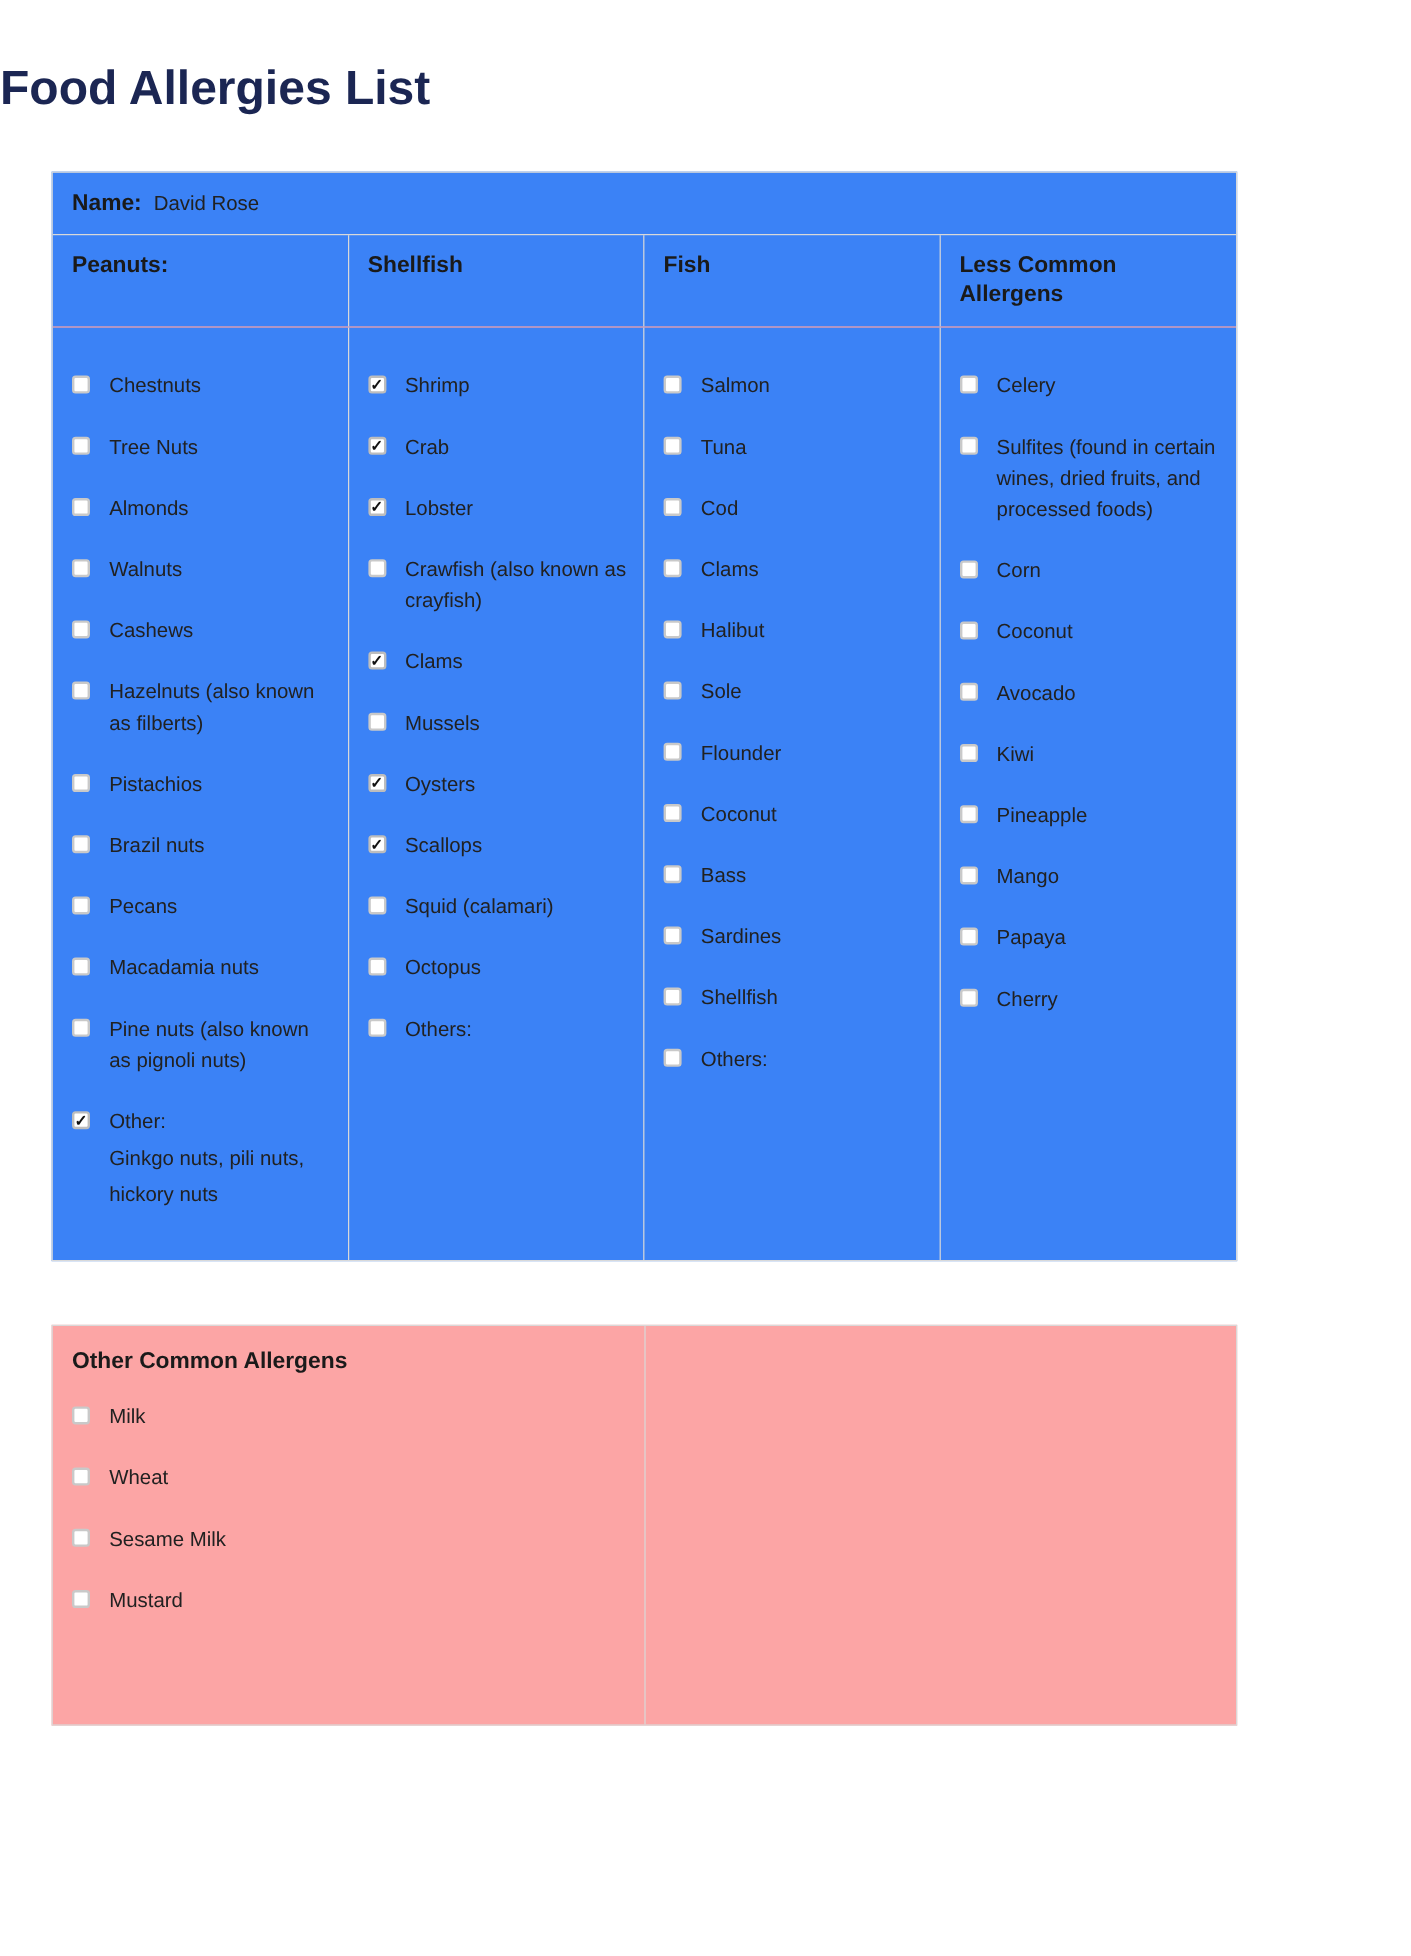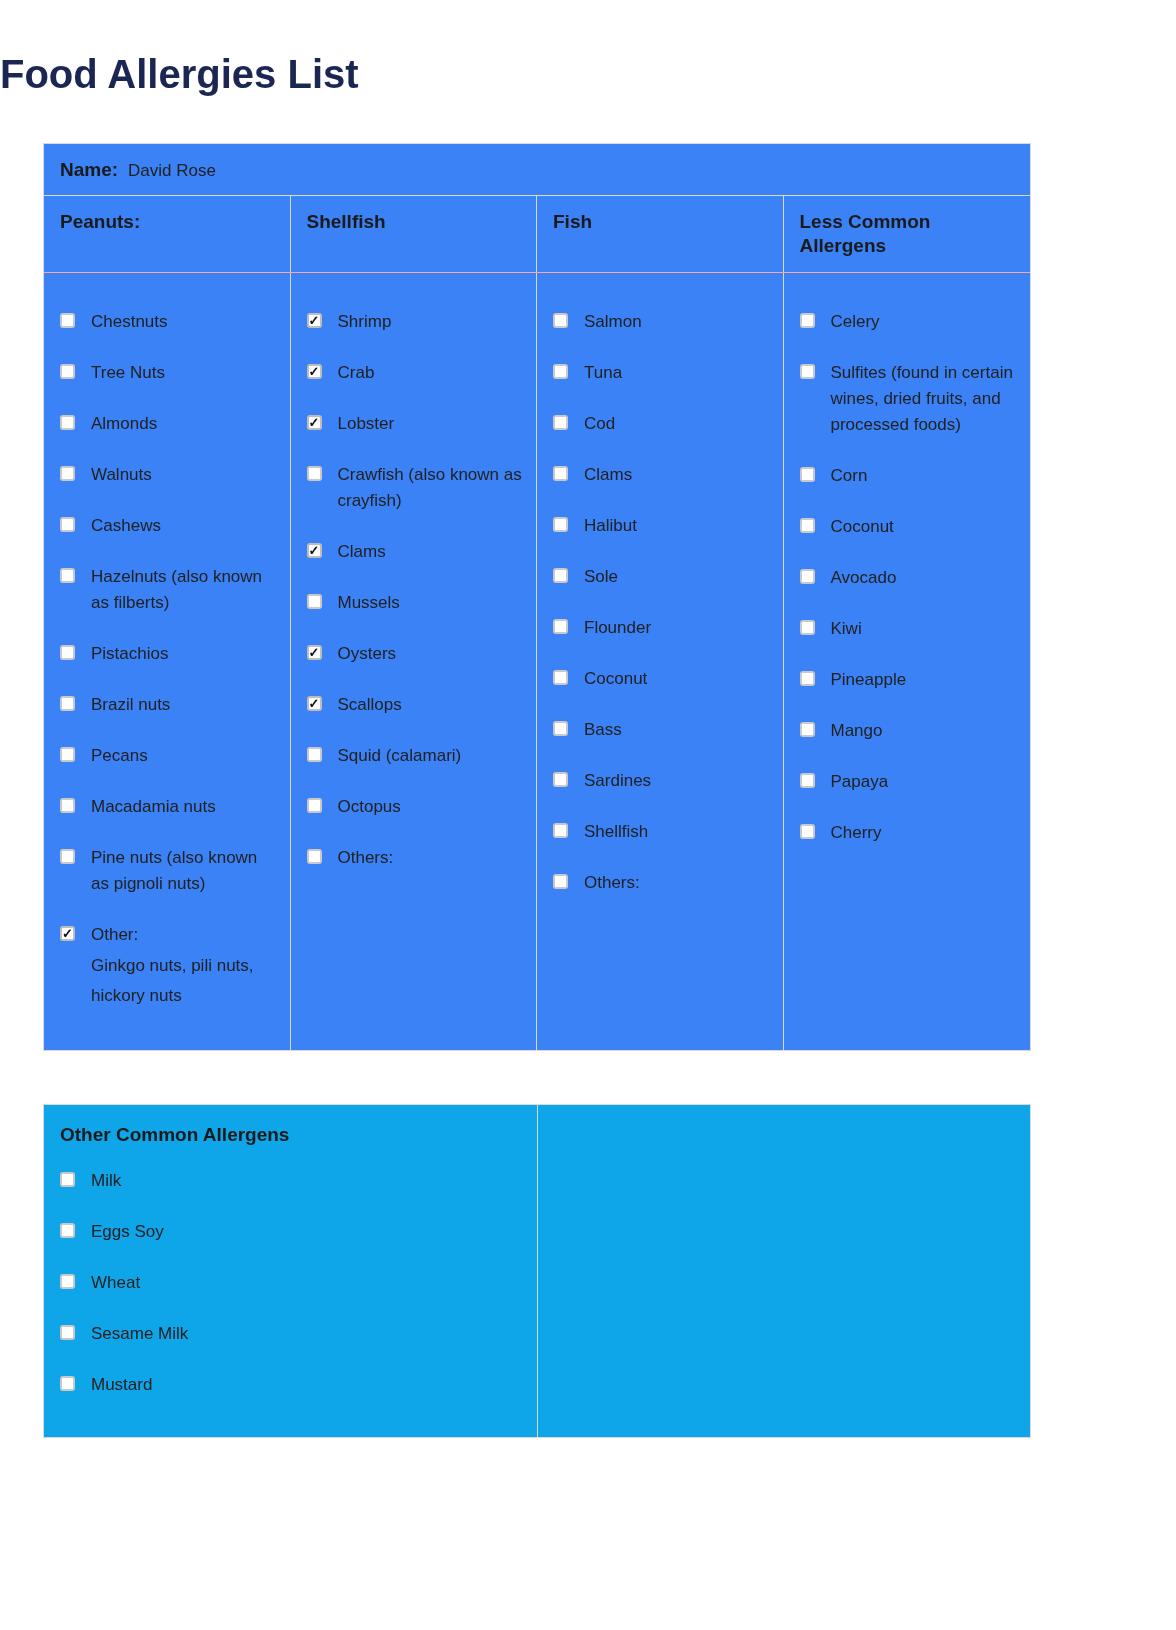--- a/index.html
+++ b/index.html
@@ -94,21 +94,21 @@
     line-height: 30px;
     margin-top: 3px;
   }
   .other-box {
     width: 988px;
     margin: 53px 0 0 43px;
     border: 1px solid #d9d9d9;
     display: grid;
     grid-template-columns: 1fr 1fr;
     min-height: 334px;
-    background: #0ea5e9;
+    background: #fca5a5;
   }
   .other-left { padding: 19px 16px 6px 16px; }
   .other-right { border-left: 1px solid #d9d9d9; }
   .other-header {
     font-weight: bold;
     font-size: 19px;
     color: #1a1a1a;
     margin-bottom: 22px;
   }
 </style>
@@ -338,24 +338,20 @@
 <div class="other-box">
   <div class="other-left">
     <div class="other-header">Other Common Allergens</div>
     <div>
         <div class="check-item">
           <span class="checkbox"></span>
           <div class="item-text"><span>Milk</span></div>
         </div>
         <div class="check-item">
           <span class="checkbox"></span>
-          <div class="item-text"><span>Eggs Soy</span></div>
-        </div>
-        <div class="check-item">
-          <span class="checkbox"></span>
           <div class="item-text"><span>Wheat</span></div>
         </div>
         <div class="check-item">
           <span class="checkbox"></span>
           <div class="item-text"><span>Sesame Milk</span></div>
         </div>
         <div class="check-item">
           <span class="checkbox"></span>
           <div class="item-text"><span>Mustard</span></div>
         </div>

